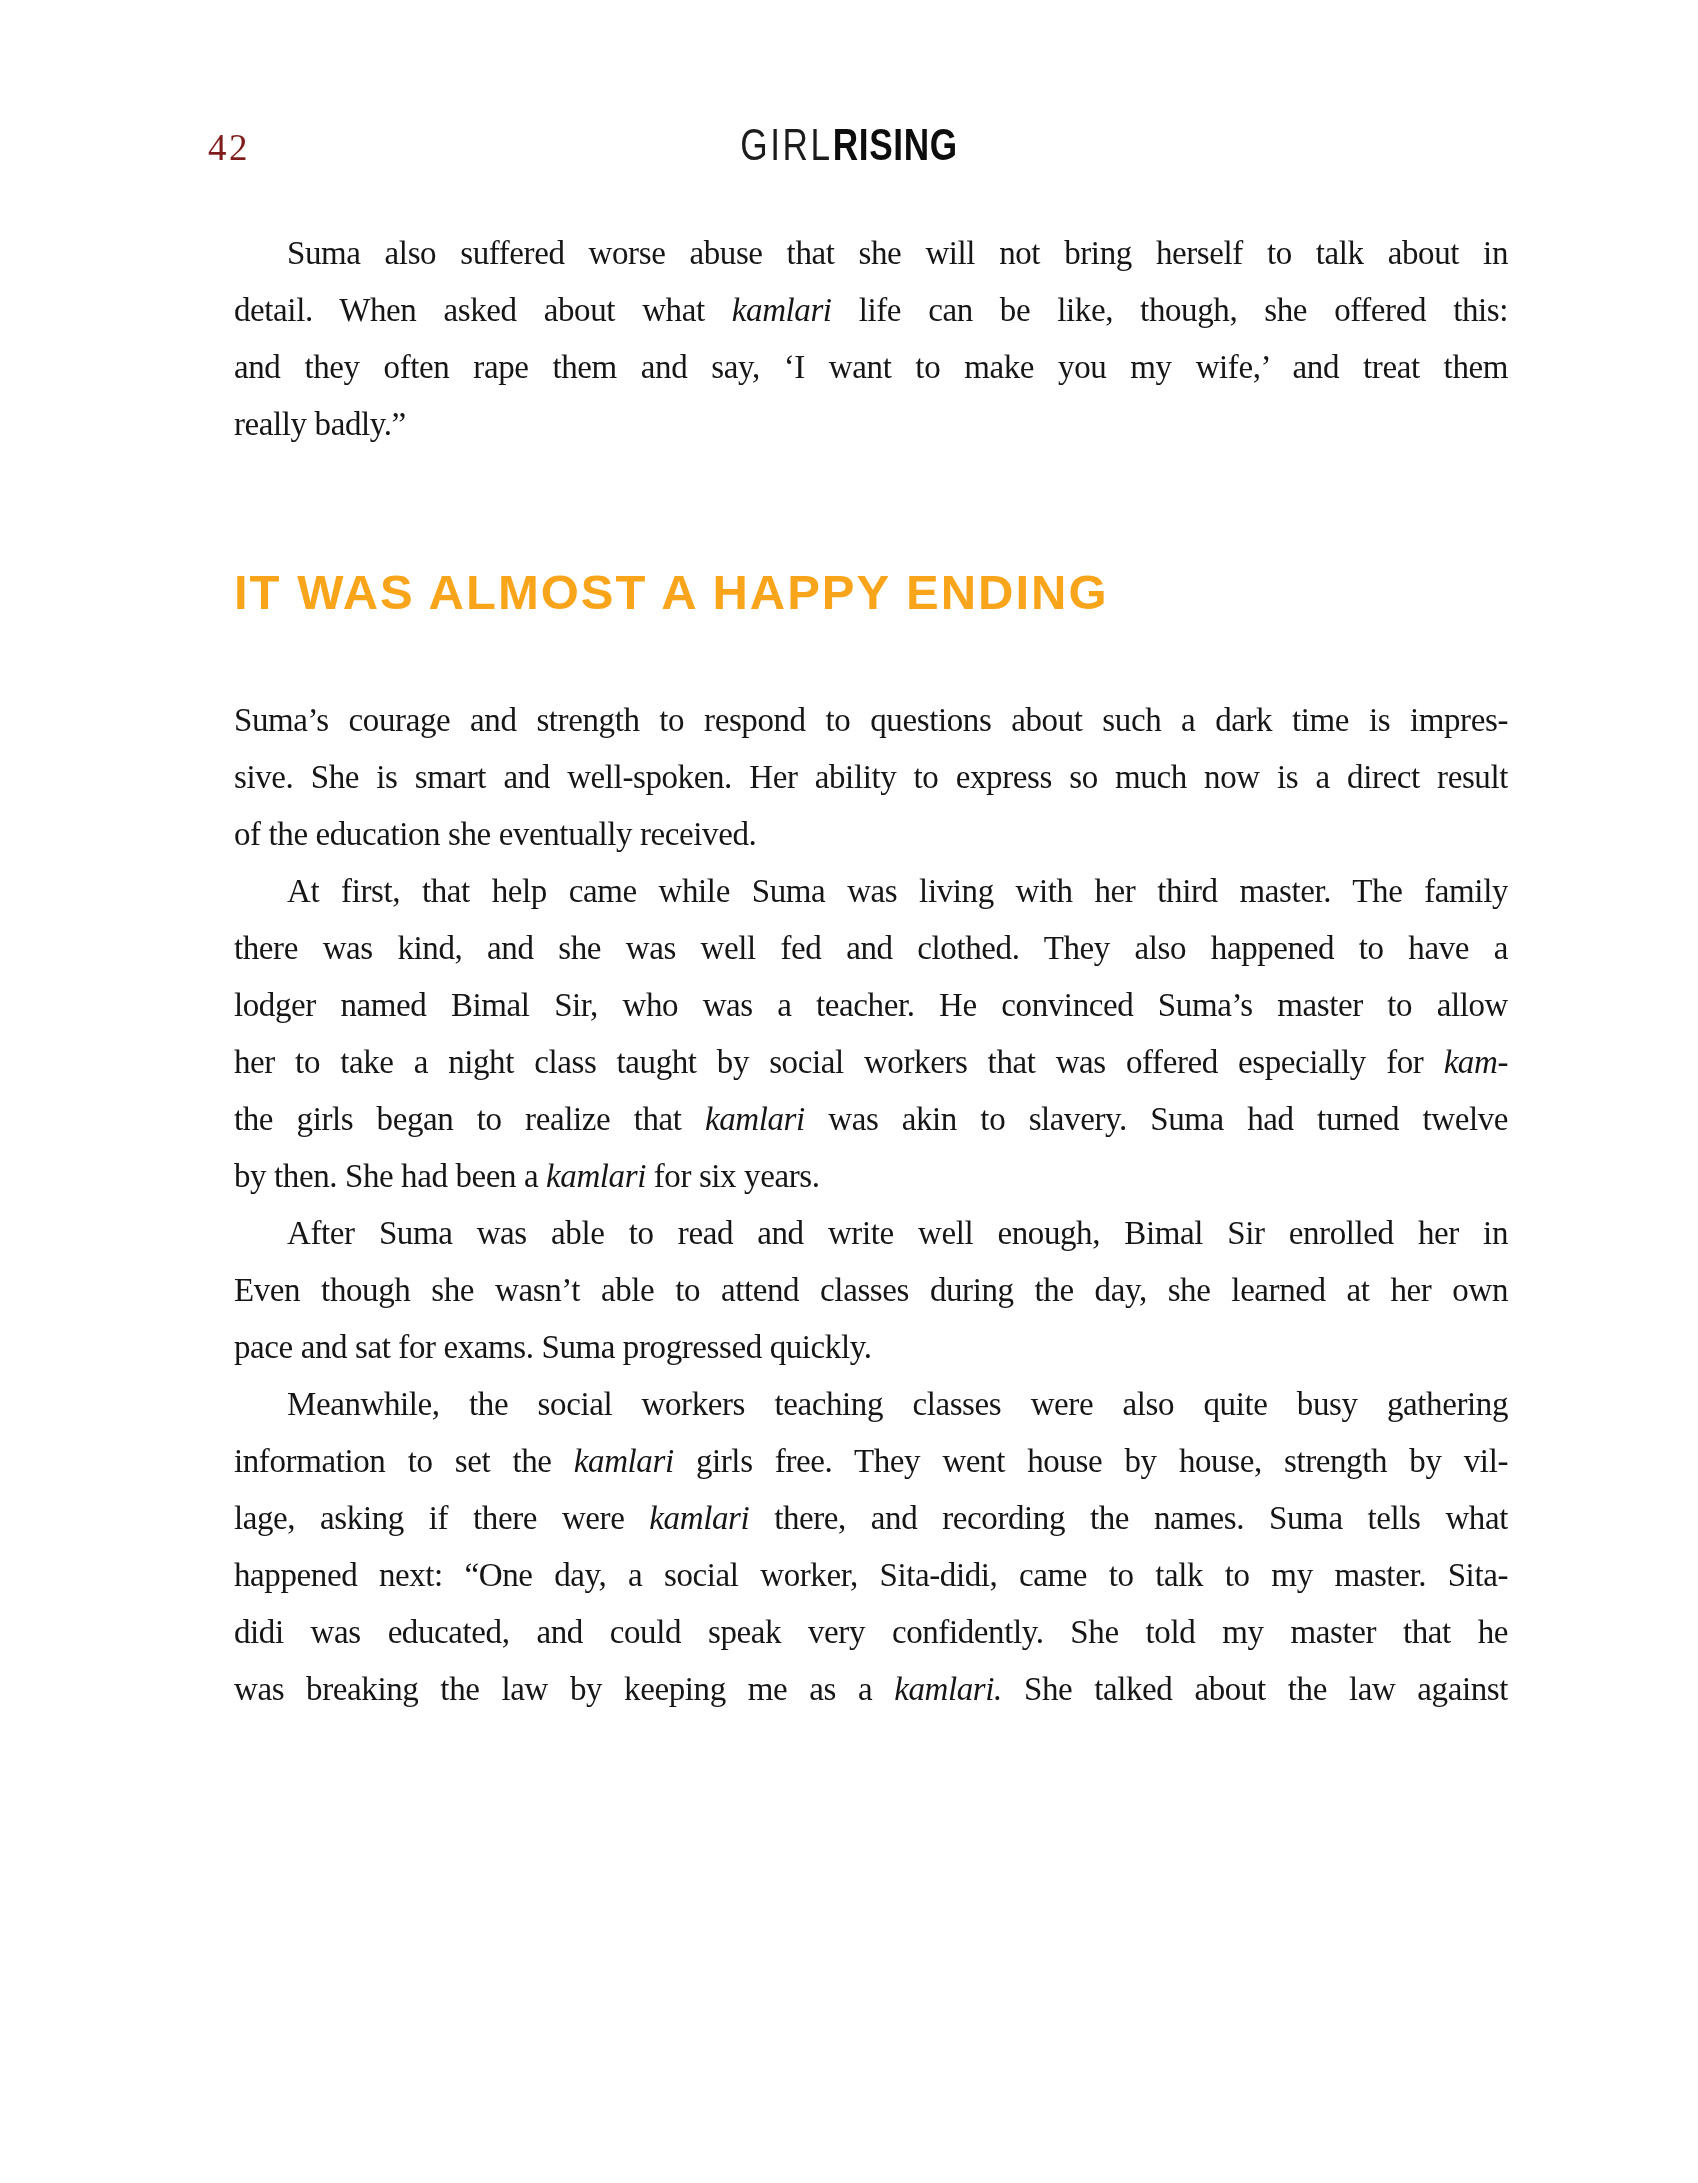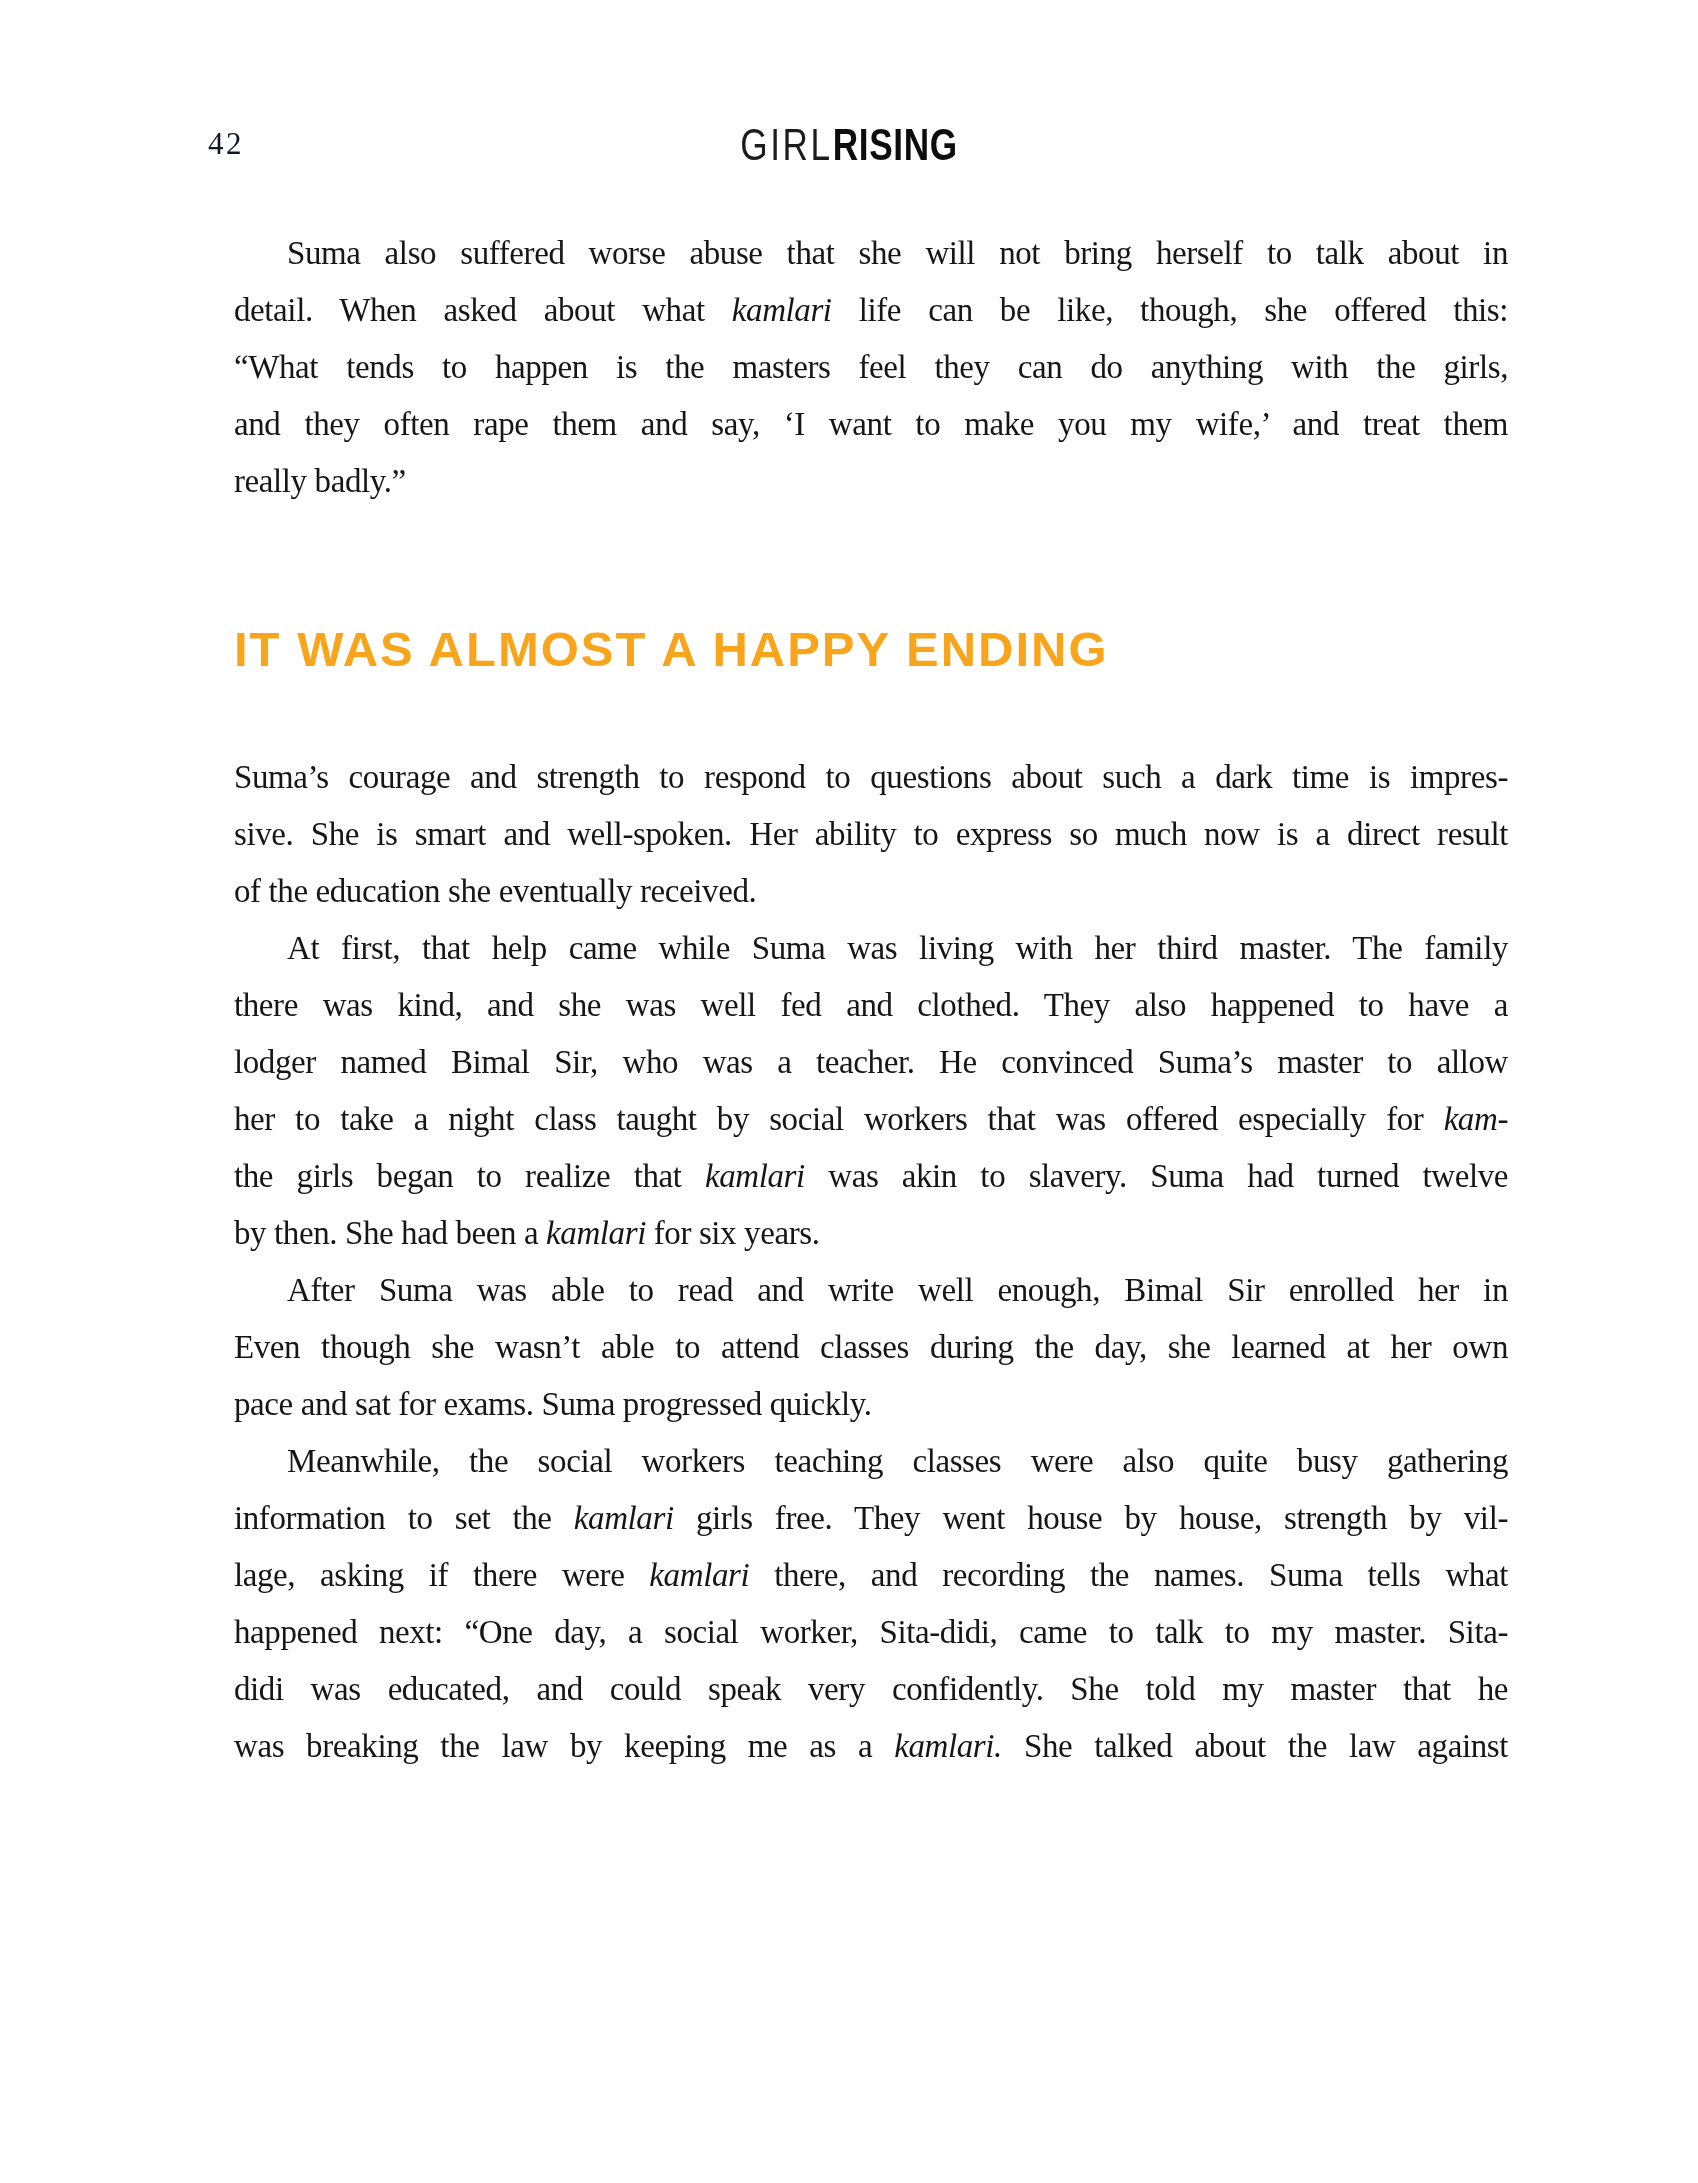--- a/index.html
+++ b/index.html
@@ -13,23 +13,23 @@
     position: relative;
     width: 1698px;
     height: 2183px;
     background: #ffffff;
     overflow: hidden;
   }
   .folio {
     position: absolute;
     left: 208px;
     top: 126px;
-    font-size: 31px;
+    font-size: 37px;
     letter-spacing: 2.4px;
-    color: #0f172a;
+    color: #7f1d1d;
   }
   .brand {
     position: absolute;
     left: 0;
     right: 0;
     top: 120px;
     text-align: center;
     font-family: "Liberation Sans", sans-serif;
     font-size: 44px;
     color: #111111;
@@ -78,21 +78,20 @@
 
 <div class="page">
   <span class="folio">42</span>
   <div class="brand">
     <span class="brand-light">GIRL</span><span class="brand-bold">RISING</span>
   </div>
   <main class="body-text">
       <div class="para">
         <div class="line j indent"><span>Suma also suffered worse abuse that she will not bring herself to talk about in</span></div>
         <div class="line j"><span>detail. When asked about what </span><em>kamlari</em><span> life can be like, though, she offered this:</span></div>
-        <div class="line j"><span>“What tends to happen is the masters feel they can do anything with the girls,</span></div>
         <div class="line j"><span>and they often rape them and say, ‘I want to make you my wife,’ and treat them</span></div>
         <div class="line"><span>really badly.”</span></div>
       </div>
       <h2 class="section-heading" style="color: rgb(249, 165, 28);">IT WAS ALMOST A HAPPY ENDING</h2>
       <div class="para">
         <div class="line j"><span>Suma’s courage and strength to respond to questions about such a dark time is impres-</span></div>
         <div class="line j"><span>sive. She is smart and well-spoken. Her ability to express so much now is a direct result</span></div>
         <div class="line"><span>of the education she eventually received.</span></div>
       </div>
       <div class="para">

